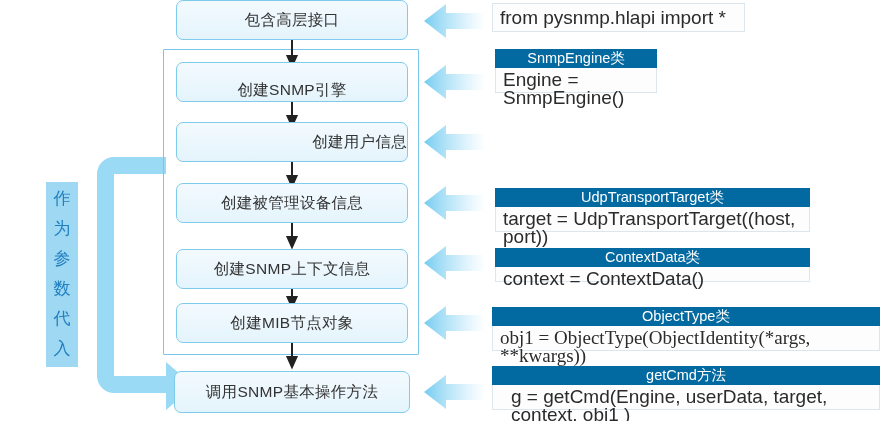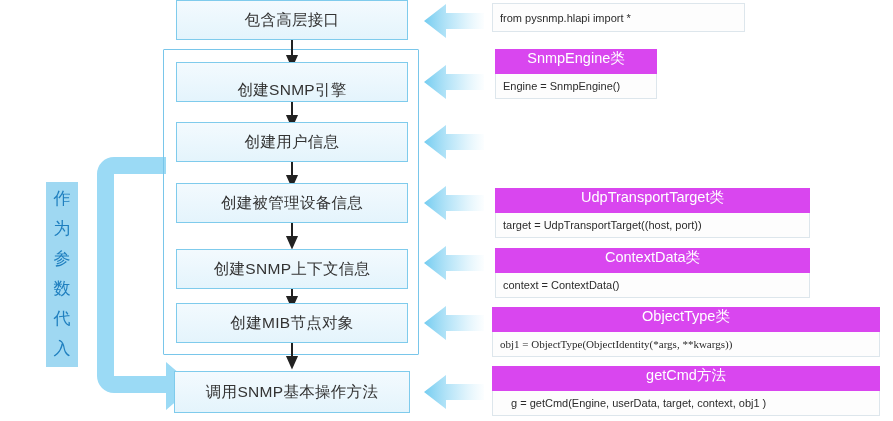--- a/index.html
+++ b/index.html
@@ -45,21 +45,21 @@
     box-sizing:border-box;
     border-radius:1px;
   }
 
   
   .node{
     position:absolute;
     left:176px;
     width:232px;height:40px;
     border:1.3px solid #7FCBEC;
-    border-radius:0;
+    border-radius:7px;
     background:linear-gradient(180deg,#F3FAFE 0%,#E4F4FC 100%);
     display:flex;align-items:center;justify-content:center;
     color:#333333;
     font-size:15.5px;
     box-sizing:border-box;
     letter-spacing:0.3px;
   }
   .node.wide{left:174px;width:236px;}
 
   
@@ -68,34 +68,34 @@
   
   .point-arrow{
     position:absolute;
     width:60px;height:34px;
     pointer-events:none;
   }
 
   
   .code-group{position:absolute;}
   .code-head{
-    background:#d946ef;
+    background:#0369a1;
     color:#ffffff;
     font-size:14.5px;
     text-align:center;
     line-height:19px;
-    height:25px;
+    height:19px;
     box-sizing:border-box;
   }
   .code-body{
     background:#FDFDFD;
     border:1px solid #DDE6EC;
     border-top:none;
     color:#2B2B2B;
-    font-size:11px;
+    font-size:19px;
     line-height:18px;
     padding:3px 7px 4px 7px;
     box-sizing:border-box;
     white-space:pre-line;
   }
   .code-body.plain{border-top:1px solid #DDE6EC;}
 </style>
 </head>
 <body>
 
@@ -146,21 +146,21 @@
       <polygon points="292,367 287.5,357 296.5,357"></polygon>
     </g>
   </svg>
 
   <div class="node" style="top:0px;">
     <span>包含高层接口</span>
   </div>
   <div class="node" style="top:62px;align-items:flex-end;">
     <span>创建SNMP引擎</span>
   </div>
-  <div class="node" style="top:122px;">
+  <div class="node" style="top:122px;justify-content:flex-end;">
     <span>创建用户信息</span>
   </div>
   <div class="node" style="top:183px;">
     <span>创建被管理设备信息</span>
   </div>
   <div class="node" style="top:249px;">
     <span>创建SNMP上下文信息</span>
   </div>
   <div class="node" style="top:303px;">
     <span>创建MIB节点对象</span>
@@ -211,21 +211,21 @@
   </div>
 
 
   <div class="code-group" style="left:495px;top:188px;width:315px;">
     <div class="code-head">UdpTransportTarget类</div>
     <div class="code-body" style="height:25px;">target = UdpTransportTarget((host, port))</div>
   </div>
 
   <div class="code-group" style="left:495px;top:248px;width:315px;">
     <div class="code-head">ContextData类</div>
-    <div class="code-body" style="height:25px;">context = ContextData()</div>
+    <div class="code-body" style="height:15px;">context = ContextData()</div>
   </div>
 
   <div class="code-group" style="left:492px;top:307px;width:388px;">
     <div class="code-head">ObjectType类</div>
     <div class="code-body" style="height:25px;font-family:Liberation Serif, serif;">obj1 = ObjectType(ObjectIdentity(*args, **kwargs))</div>
   </div>
 
   <div class="code-group" style="left:492px;top:366px;width:388px;">
     <div class="code-head">getCmd方法</div>
     <div class="code-body" style="height:25px;padding-left:18px;">g = getCmd(Engine, userData, target, context, obj1 )</div>

